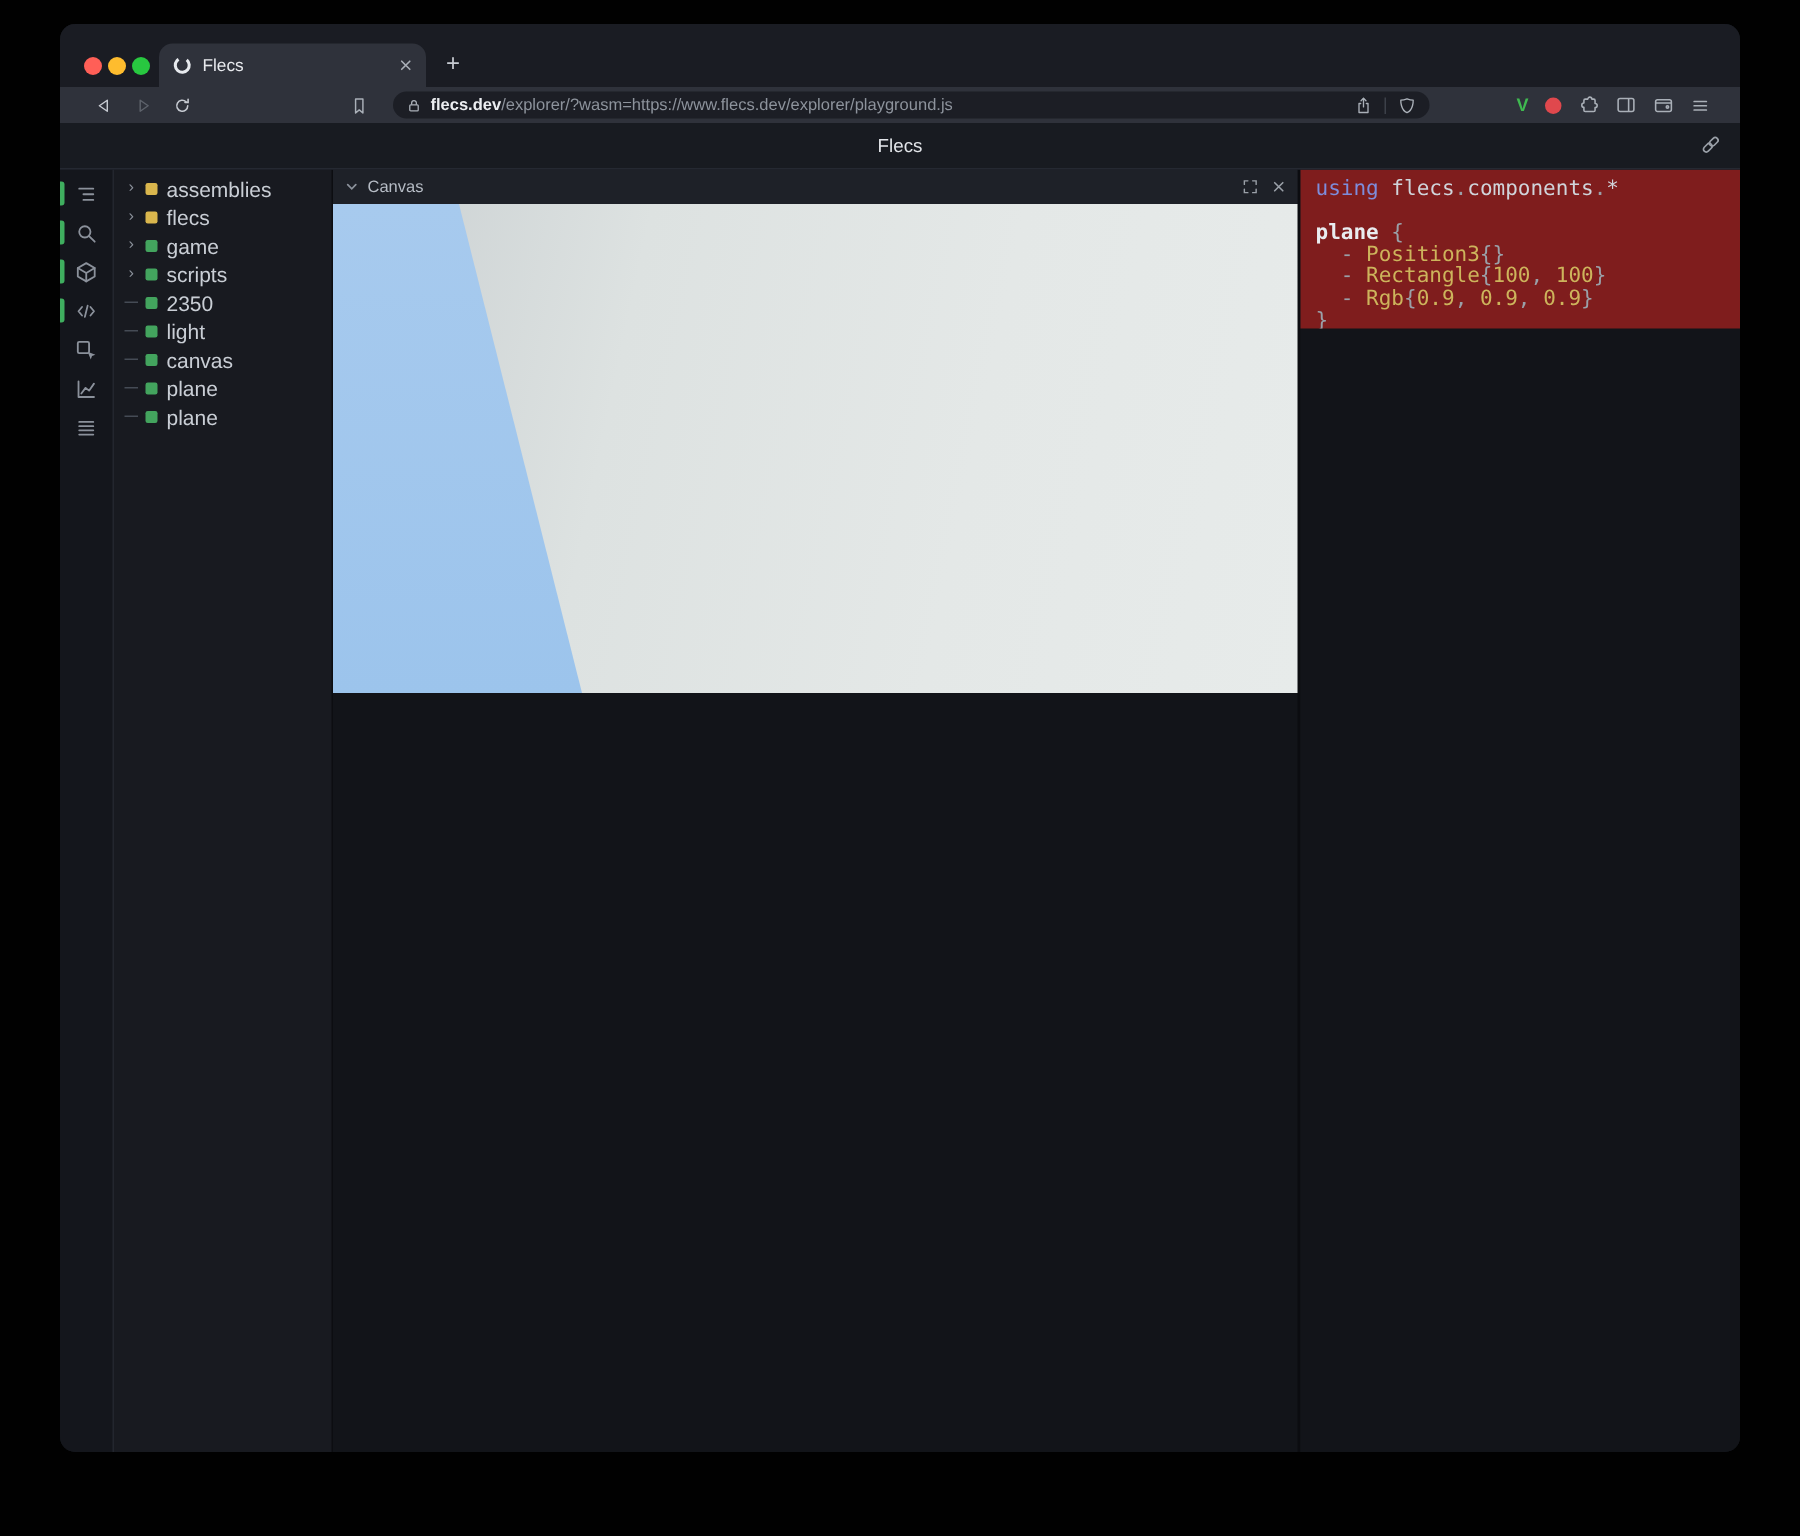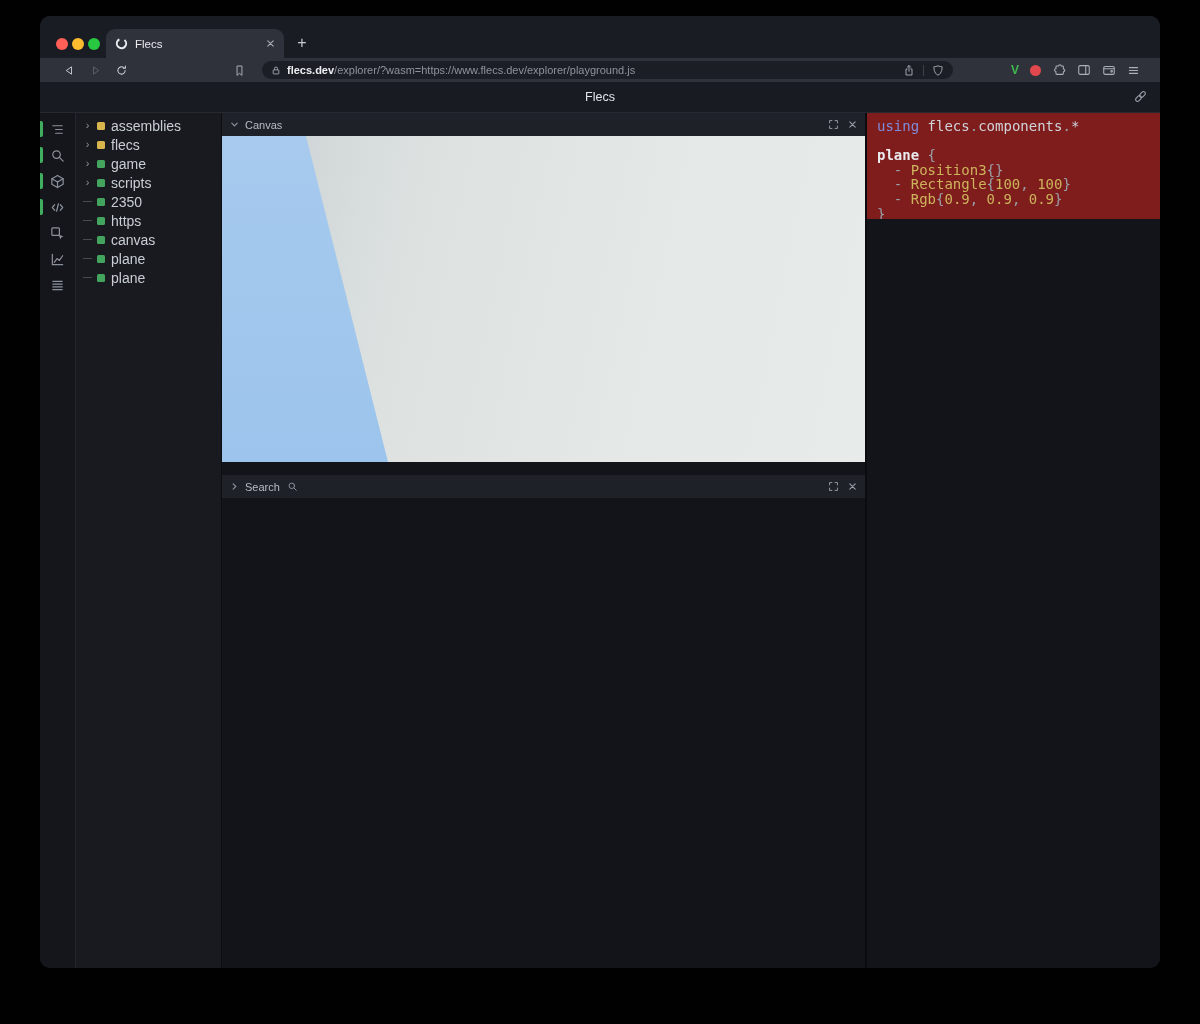--- a/index.html
+++ b/index.html
@@ -298,21 +298,21 @@
           <span class="tree-label">scripts</span>
         </div>
         <div class="tree-row">
           <span class="tree-dash"></span>
           <span class="tree-square" style="background: var(--entity-green);"></span>
           <span class="tree-label">2350</span>
         </div>
         <div class="tree-row">
           <span class="tree-dash"></span>
           <span class="tree-square" style="background: var(--entity-green);"></span>
-          <span class="tree-label">https</span>
+          <span class="tree-label">light</span>
         </div>
         <div class="tree-row">
           <span class="tree-dash"></span>
           <span class="tree-square" style="background: var(--entity-green);"></span>
           <span class="tree-label">canvas</span>
         </div>
         <div class="tree-row">
           <span class="tree-dash"></span>
           <span class="tree-square" style="background: var(--entity-green);"></span>
           <span class="tree-label">plane</span>
@@ -345,46 +345,20 @@
           </span>
         </span>
       </div>
 
       <div class="scene">
         <div class="scene-sky"></div>
       </div>
 
       <div class="panel-gap"></div>
 
-      <div class="panel-header">
-        <span class="ph-chevron">
-          <svg width="9" height="9" viewBox="0 0 10 10" fill="none" stroke="currentColor" stroke-width="1.3" stroke-linecap="round">
-            <path d="M3.5 2 6.5 5 3.5 8"></path>
-          </svg>
-        </span>
-        <span class="ph-title">Search</span>
-        <span class="ph-search-glyph">
-          <svg width="11" height="11" viewBox="0 0 16 16" fill="none" stroke="currentColor" stroke-width="1.4" stroke-linecap="round">
-            <circle cx="7" cy="7" r="4"></circle>
-              <path d="M10 10l3.5 3.5"></path>
-          </svg>
-        </span>
-        <span class="ph-actions">
-          <span class="ph-btn">
-            <svg width="11" height="11" viewBox="0 0 14 14" fill="none" stroke="currentColor" stroke-width="1.2" stroke-linecap="round">
-              <path d="M2 5V2h3M9 2h3v3M12 9v3H9M5 12H2V9"></path>
-            </svg>
-          </span>
-          <span class="ph-btn">
-            <svg width="9" height="9" viewBox="0 0 10 10" stroke="currentColor" stroke-width="1.2" stroke-linecap="round">
-              <path d="M2 2l6 6M8 2l-6 6"></path>
-            </svg>
-          </span>
-        </span>
-      </div>
 
       <div class="fill-rest"></div>
     </div>
 
     <div class="right-col">
 
       <div class="editor-body">
           <div class="code-line"><span class="tok-kw">using </span><span class="tok-id">flecs</span><span class="tok-pun">.</span><span class="tok-id">components</span><span class="tok-pun">.</span><span class="tok-id">*</span></div>
           <div class="code-line">&nbsp;</div>
           <div class="code-line"><span class="tok-ent">plane </span><span class="tok-pun">{</span></div>

